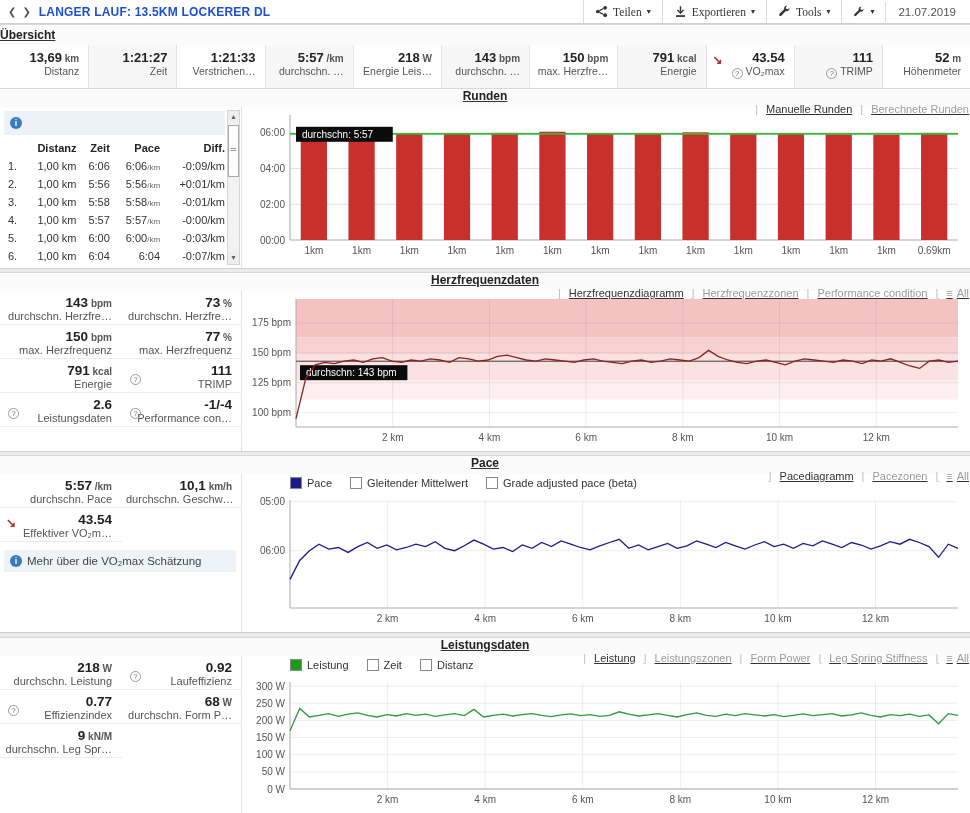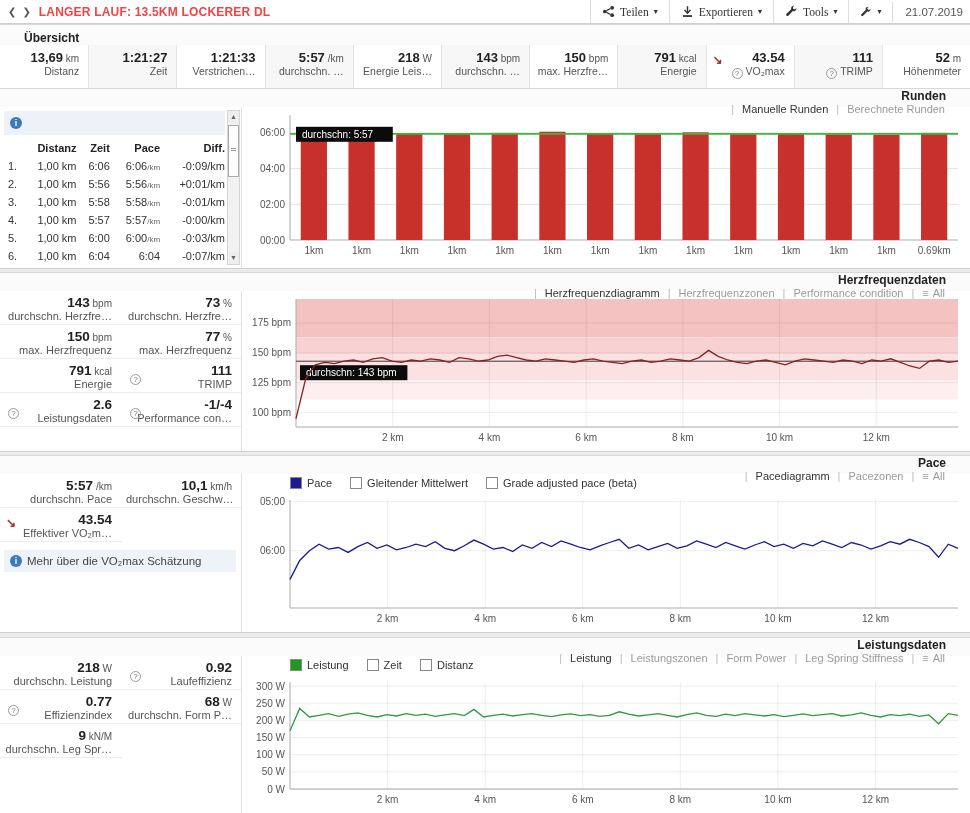--- a/index.html
+++ b/index.html
@@ -4,45 +4,45 @@
 <style>
   * { margin:0; padding:0; box-sizing:border-box; }
   html,body { background:#e9e9e9; }
   body { font-family:"Liberation Sans", sans-serif; color:#333; }
   .page { position:relative; width:970px; height:813px; background:#fff; overflow:hidden; margin:0 auto; }
 
   
   .topbar { height:24px; display:flex; align-items:center; border-bottom:1px solid #cfcfcf; background:#fff; white-space:nowrap; overflow:hidden; }
   .navbtns { display:flex; align-items:center; padding:0 6px; gap:2px; }
   .navb { border:none; background:none; font-size:10px; color:#555; cursor:pointer; padding:0 2px; font-family:inherit; }
-  .tb-title { color:#ef4444; font-weight:bold; font-size:12px; letter-spacing:.2px; }
+  .tb-title { color:#1d4ed8; font-weight:bold; font-size:12px; letter-spacing:.2px; }
   .tb-spacer { flex:1; }
   .tbtn { display:flex; align-items:center; gap:5px; border:none; background:none; border-left:1px solid #ddd; padding:4px 11px; font-size:11.5px; color:#333; cursor:pointer; font-family:Liberation Serif, serif; height:24px; }
   .tbtn svg { display:block; }
   .caret { font-size:8px; color:#333; }
-  .tb-date { border-left:1px solid #ddd; padding:4px 7px 4px 12px; font-size:11.5px; color:#555; }
-
-  
-  .sec-head { display:flex; align-items:flex-end; padding:0 24px; background:#fbfbfb; border-top:1px solid #d8d8d8; }
+  .tb-date { border-left:1px solid #ddd; padding:4px 14px 4px 12px; font-size:11.5px; color:#555; }
+
+  
+  .sec-head { display:flex; align-items:center; padding:0 0; background:#fbfbfb; border-top:1px solid #d8d8d8;text-decoration:underline; }
   .sec-title { font-weight:bold; font-size:12px; color:#222; }
   .sec-tabs { margin-left:auto; display:flex; align-items:center; font-size:11px; white-space:nowrap; }
   .sec-tab { color:#9a9a9a; cursor:pointer; padding:0 1px; }
   .sec-tab.active { color:#333; }
   .tab-sep { color:#bbb; margin:0 7px; }
   .menu-glyph { font-size:11px; margin-right:4px; }
   .sec-sep { background:#ececec; border-top:1px solid #d0d0d0; }
 
   
   .ov-head { height:21px; }
   .ov-row { height:43px; display:grid; grid-template-columns:repeat(11, 88.2px); overflow:hidden; }
   .ov-cell { position:relative; text-align:right; padding:5px 9px 0 4px; border-left:1px solid #e4e4e4; overflow:hidden; }
   .ov-cell:first-child { border-left:none; }
   .ov-cell:nth-child(even) { background:#f7f7f7; }
   .stat-val { font-size:13px; font-weight:bold; color:#222; white-space:nowrap; }
-  .stat-unit { font-size:10px; font-weight:normal; color:#555; }
+  .stat-unit { font-size:10px; font-weight:bold; color:#555; }
   .stat-lab { font-size:10.5px; color:#555; white-space:nowrap; overflow:hidden; }
   .trend { position:absolute; left:6px; top:8px; color:#a33; font-weight:bold; font-size:12px; }
   .help { display:inline-block; width:11px; height:11px; line-height:10px; border:1px solid #9a9a9a; border-radius:50%; color:#777; font-size:8px; text-align:center; vertical-align:-1px; margin-right:3px; }
   .help.abs { position:absolute; left:8px; bottom:7px; }
   .info-i { display:inline-block; width:12px; height:12px; line-height:12px; border-radius:50%; background:#3a7abf; color:#fff; font-size:9px; font-weight:bold; text-align:center; margin-right:5px; flex:0 0 auto; }
 
   
   .sec-body { display:flex; }
   .left-col { position:relative; width:242px; border-right:1px solid #e2e2e2; overflow:hidden; }
   .chart-col { width:728px; position:relative; }

